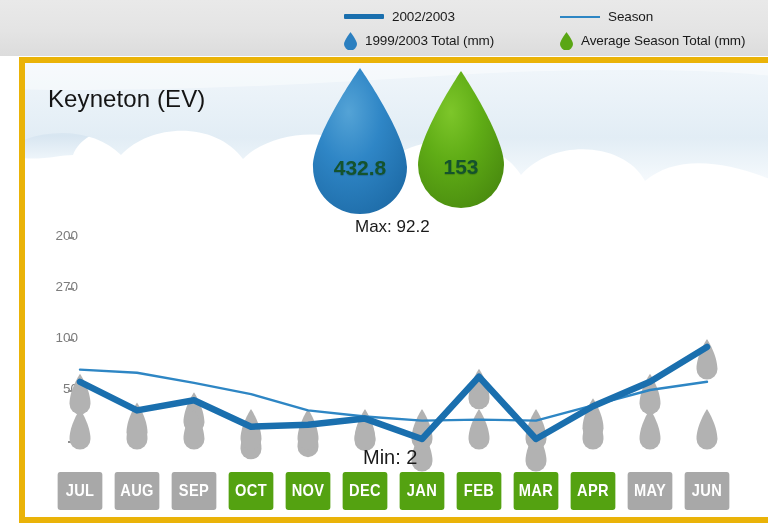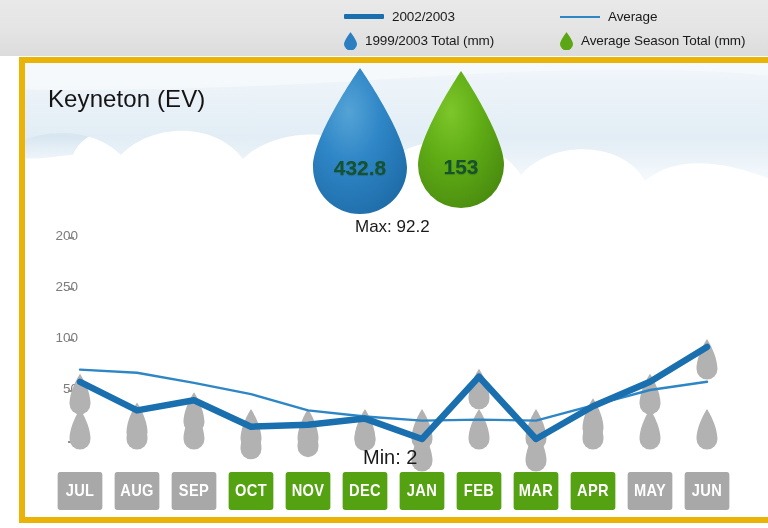--- a/index.html
+++ b/index.html
@@ -109,21 +109,21 @@
 <div class="legend-bar">
   <div class="legend-grid">
 
     <div class="legend-item">
       <span class="swatch-line-thick"></span>
       <span class="legend-label">2002/2003</span>
     </div>
 
     <div class="legend-item">
       <span class="swatch-line-thin"></span>
-      <span class="legend-label">Average</span>
+      <span class="legend-label">Season</span>
     </div>
 
     <div class="legend-item">
       <span class="swatch-drop">
         <svg width="13" height="18" viewBox="0 0 13 18">
           <path d="M6.5 0 C 6.5 0, 13 8.6, 13 12 A 6.5 6.5 0 0 1 0 12 C 0 8.6, 6.5 0, 6.5 0 Z" fill="#2b7fc0"></path>
         </svg>
       </span>
       <span class="legend-label">1999/2003 Total (mm)</span>
     </div>
@@ -216,21 +216,21 @@
   </div>
 
   <div class="maxlabel">Max: 92.2</div>
   <div class="minlabel">Min: 2</div>
 
   <div class="plot">
 
     <div class="ytick" style="left:0px;top:165px;">200</div>
     <div class="ytick-dash" style="left:43px;top:174px;"></div>
 
-    <div class="ytick" style="left:0px;top:216px;">250</div>
+    <div class="ytick" style="left:0px;top:216px;">270</div>
     <div class="ytick-dash" style="left:43px;top:225px;"></div>
 
     <div class="ytick" style="left:0px;top:267px;">100</div>
     <div class="ytick-dash" style="left:43px;top:276px;"></div>
 
     <div class="ytick" style="left:0px;top:318px;">50</div>
     <div class="ytick-dash" style="left:43px;top:327px;"></div>
 
     <div class="ytick" style="left:0px;top:369px;">0</div>
     <div class="ytick-dash" style="left:43px;top:378px;"></div>

